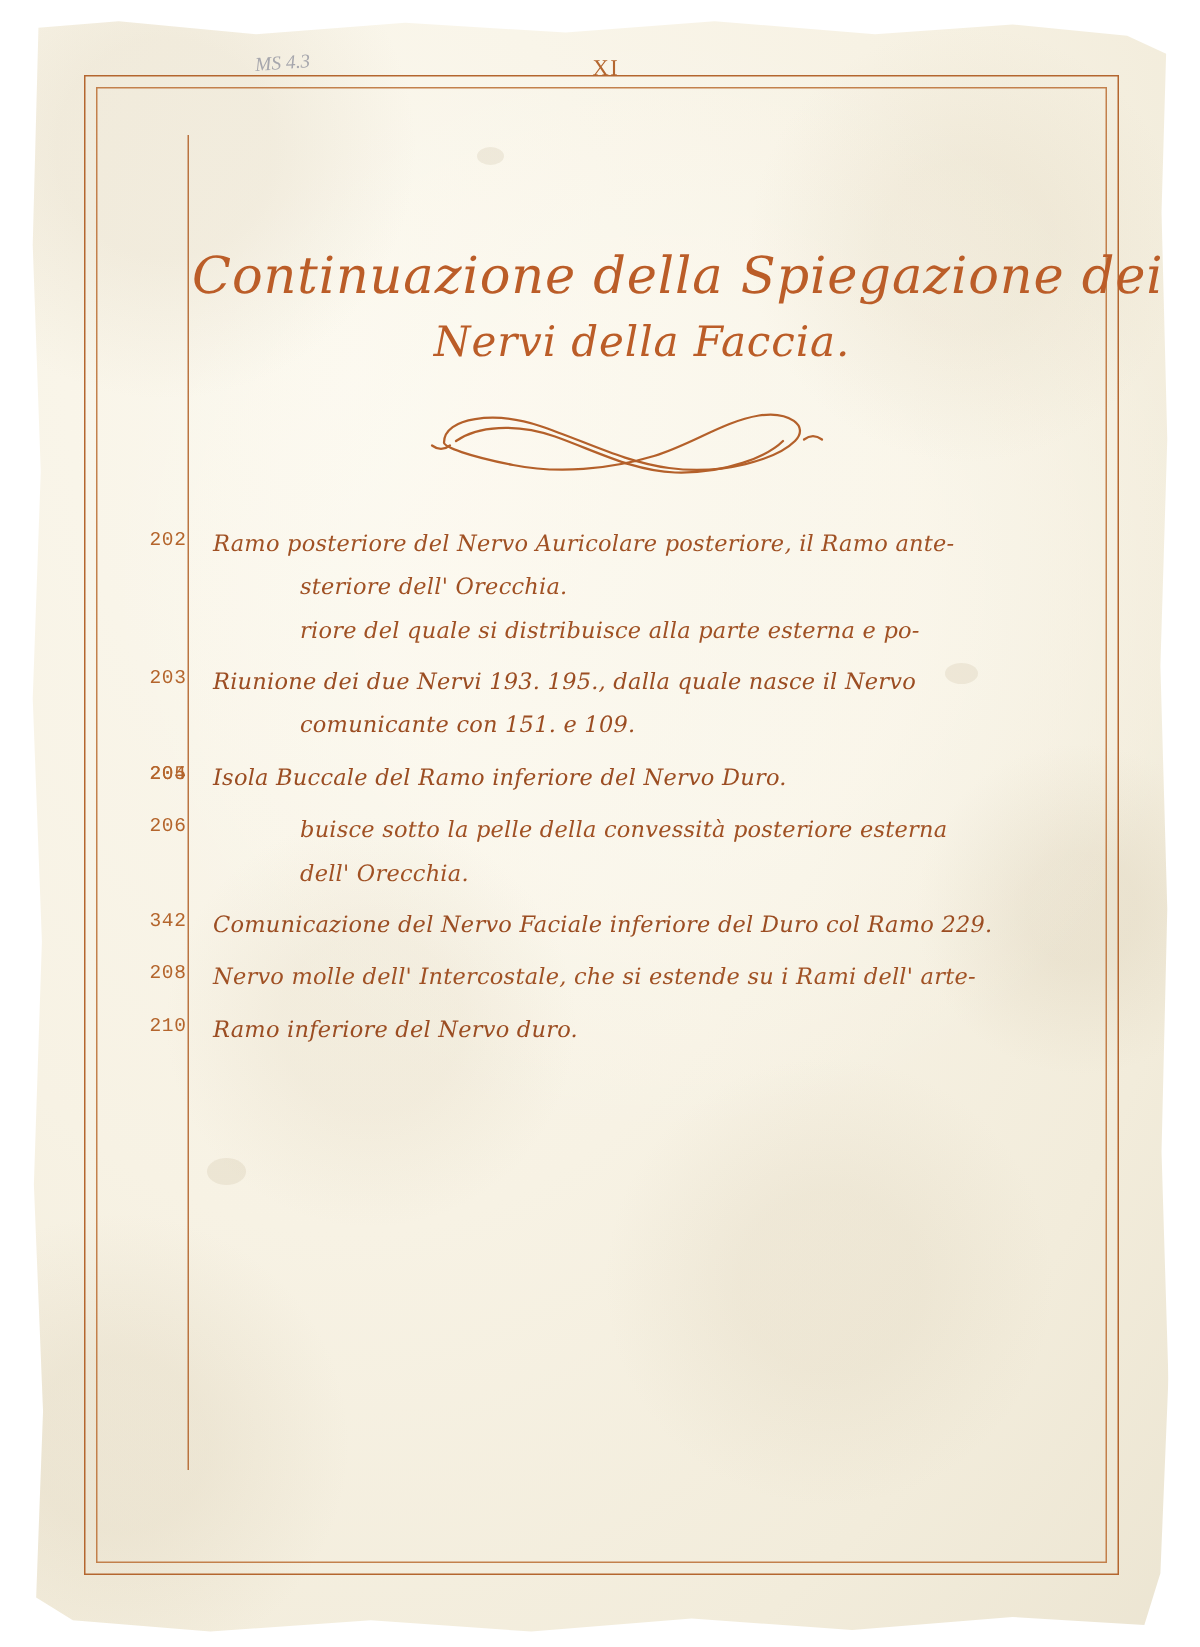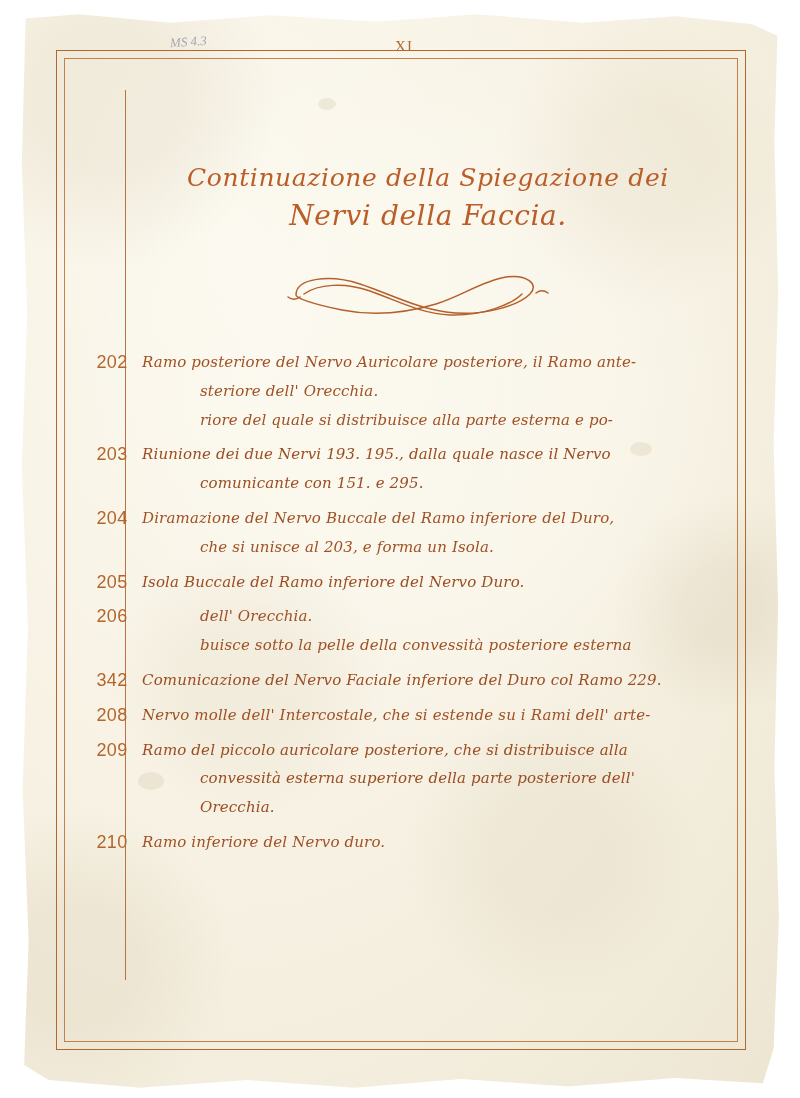--- a/index.html
+++ b/index.html
@@ -117,21 +117,21 @@
     position: absolute;
     left: 110px;
     top: 148px;
     width: 600px;
     text-align: center;
     color: #bb5d28;
   }
   .title-line {
     font-family: "DejaVu Serif", serif;
     font-style: italic;
-    font-size: 25px;
+    font-size: 34px;
     line-height: 1.42;
     letter-spacing: 0.6px;
     white-space: nowrap;
   }
   .title-line.second {
     font-size: 28px;
   }
 
   
   .flourish {
@@ -154,22 +154,22 @@
     display: block;
     margin-bottom: 6px;
   }
   .entry-num {
     position: absolute;
     left: 12px;
     top: 4px;
     width: 36px;
     text-align: center;
     color: #b4652c;
-    font-size: 18px;
-    font-family: Liberation Sans, sans-serif;
+    font-size: 13px;
+    font-family: Liberation Mono, monospace;
     letter-spacing: 0.4px;
   }
   .entry-text {
     margin-left: 60px;
     color: #9e4f23;
     font-family: "DejaVu Serif", serif;
     font-style: italic;
     font-size: 15px;
     line-height: 1.92;
     letter-spacing: 0.15px;
@@ -238,69 +238,57 @@
           <span>Ramo posteriore del Nervo Auricolare posteriore, il Ramo ante-</span>
           <span class="cont">steriore dell' Orecchia.</span>
           <span class="cont">riore del quale si distribuisce alla parte esterna e po-</span>
         </div>
       </div>
 
       <div class="entry">
         <div class="entry-num">203</div>
         <div class="entry-text">
           <span>Riunione dei due Nervi 193. 195., dalla quale nasce il Nervo</span>
-          <span class="cont">comunicante con 151. e 295.</span>
+          <span class="cont">comunicante con 151. e 109.</span>
         </div>
       </div>
 
       <div class="entry">
         <div class="entry-num">204</div>
-        <div class="entry-text">
-          <span>Diramazione del Nervo Buccale del Ramo inferiore del Duro,</span>
-          <span class="cont">che si unisce al 203, e forma un Isola.</span>
-        </div>
       </div>
 
       <div class="entry">
         <div class="entry-num">205</div>
         <div class="entry-text">
           <span>Isola Buccale del Ramo inferiore del Nervo Duro.</span>
         </div>
       </div>
 
       <div class="entry">
         <div class="entry-num">206</div>
         <div class="entry-text">
+          <span class="cont">buisce sotto la pelle della convessità posteriore esterna</span>
           <span class="cont">dell' Orecchia.</span>
-          <span class="cont">buisce sotto la pelle della convessità posteriore esterna</span>
         </div>
       </div>
 
       <div class="entry">
         <div class="entry-num">342</div>
         <div class="entry-text">
           <span>Comunicazione del Nervo Faciale inferiore del Duro col Ramo 229.</span>
         </div>
       </div>
 
       <div class="entry">
         <div class="entry-num">208</div>
         <div class="entry-text">
           <span>Nervo molle dell' Intercostale, che si estende su i Rami dell' arte-</span>
         </div>
       </div>
 
-      <div class="entry">
-        <div class="entry-num">209</div>
-        <div class="entry-text">
-          <span>Ramo del piccolo auricolare posteriore, che si distribuisce alla</span>
-          <span class="cont">convessità esterna superiore della parte posteriore dell'</span>
-          <span class="cont">Orecchia.</span>
-        </div>
-      </div>
 
       <div class="entry">
         <div class="entry-num">210</div>
         <div class="entry-text">
           <span>Ramo inferiore del Nervo duro.</span>
         </div>
       </div>
 
     </div>
   </div>

